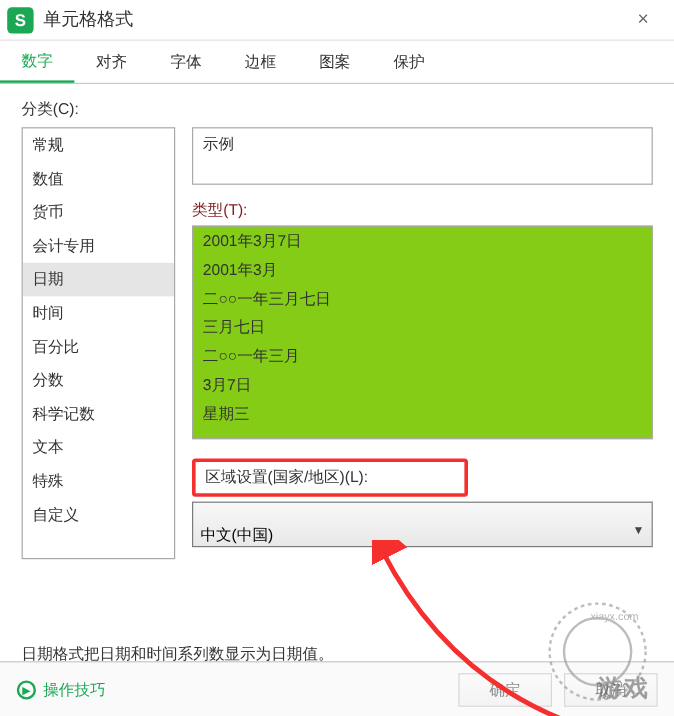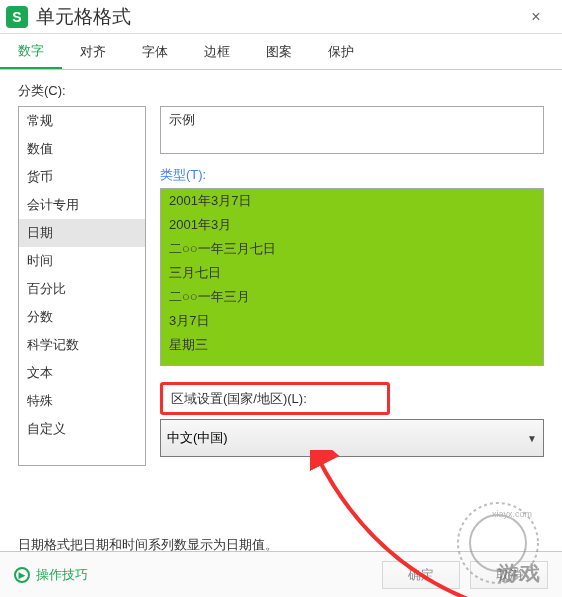--- a/index.html
+++ b/index.html
@@ -1,51 +1,51 @@
 <!DOCTYPE html>
 <html><head>
 <meta charset="utf-8">
 <style>
 * { box-sizing: border-box; margin: 0; padding: 0; font-family: "Microsoft YaHei", SimSun, sans-serif; }
 body { width: 562px; height: 597px; background: #f0f0f0; overflow: hidden; position: relative; }
 
 .titlebar { height: 34px; background: #fff; display: flex; align-items: center; padding: 0 6px; border-bottom: 1px solid #dcdcdc; }
 .app-icon { width: 22px; height: 22px; background: #1ba854; border-radius: 4px; display: flex; align-items: center; justify-content: center; margin-right: 8px; }
 .app-icon span { color: #fff; font-weight: bold; font-size: 14px; }
-.title-text { font-size: 19px; color: #333; flex: 1; }
+.title-text { font-size: 15px; color: #333; flex: 1; }
 .close-btn { width: 40px; height: 34px; display: flex; align-items: center; justify-content: center; color: #666; font-size: 16px; cursor: pointer; }
 
 .tabs { height: 36px; background: #fff; display: flex; border-bottom: 1px solid #c8c8c8; }
 .tab { padding: 0 18px; display: flex; align-items: center; font-size: 13px; color: #333; cursor: pointer; }
 .tab.active { color: #1ba854; border-bottom: 2px solid #1ba854; }
 
 .content { padding: 12px 18px; background: #fff; height: calc(100% - 34px - 36px - 46px); position: relative; }
 .cat-label { font-size: 13px; color: #333; margin-bottom: 6px; display: block; }
 
 .layout { display: flex; gap: 14px; }
 .category-list { width: 128px; height: 360px; border: 1px solid #a9a9a9; background: #fff; overflow-y: auto; }
 .cat-item { padding: 5px 8px; font-size: 13px; color: #333; cursor: pointer; }
 .cat-item.selected { background: #e5e5e5; }
 
 .right-pane { flex: 1; }
 .sample-label { font-size: 13px; color: #333; margin-bottom: 4px; display: block; }
 .sample-box { height: 48px; border: 1px solid #a9a9a9; background: #fff; margin-bottom: 12px; padding: 4px 8px; font-size: 13px; }
 
-.type-label { font-size: 13px; color: #3b82f6; margin-bottom: 4px; display: block; }
+.type-label { font-size: 13px; color: #7f1d1d; margin-bottom: 4px; display: block; }
 .type-list { height: 178px; border: 1px solid #a9a9a9; background: #84cc16; overflow-y: auto; position: relative; }
 .type-item { padding: 3px 8px; font-size: 13px; color: #333; cursor: pointer; }
 .type-list::-webkit-scrollbar { width: 17px; }
 .type-list::-webkit-scrollbar-track { background: #f0f0f0; border-left: 1px solid #d0d0d0; }
 .type-list::-webkit-scrollbar-thumb { background: #c0c0c0; border: 1px solid #a0a0a0; }
 .type-list::-webkit-scrollbar-button { height: 17px; background: #e8e8e8; border: 1px solid #b0b0b0; }
 
 .locale-label-wrap { border: 3px solid #f52e2e; border-radius: 3px; padding: 4px 8px; margin-top: 16px; margin-bottom: 4px; display: inline-block; width: 230px; }
 .locale-label { font-size: 13px; color: #333; }
 
-.locale-select { width: 100%; height: 24px; border: 1px solid #7a7a7a; background: linear-gradient(#f8f8f8,#e8e8e8); font-size: 13px; padding: 18px 6px; display: flex; align-items: center; justify-content: space-between; cursor: pointer; }
+.locale-select { width: 100%; height: 24px; border: 1px solid #7a7a7a; background: linear-gradient(#f8f8f8,#e8e8e8); font-size: 13px; padding: 18px 6px; display: flex; justify-content: space-between; cursor: pointer; }
 .locale-select .arrow { font-size: 10px; color: #444; }
 
 .desc { font-size: 13px; color: #333; margin-top: 70px; }
 
 .footer { position: absolute; bottom: 0; left: 0; right: 0; height: 46px; border-top: 1px solid #c8c8c8; display: flex; align-items: center; padding: 0 14px; background: #fafafa; }
 .tips { display: flex; align-items: center; gap: 6px; font-size: 13px; color: #1ba854; cursor: pointer; }
 .tips-icon { width: 16px; height: 16px; border: 2px solid #1ba854; border-radius: 50%; display: flex; align-items: center; justify-content: center; font-size: 9px; }
 .footer-btns { margin-left: auto; display: flex; gap: 10px; }
 .btn { min-width: 78px; height: 28px; border: 1px solid #adadad; background: linear-gradient(#fdfdfd,#ececec); font-size: 13px; display: flex; align-items: center; justify-content: center; cursor: pointer; opacity: 0.45; }
 

